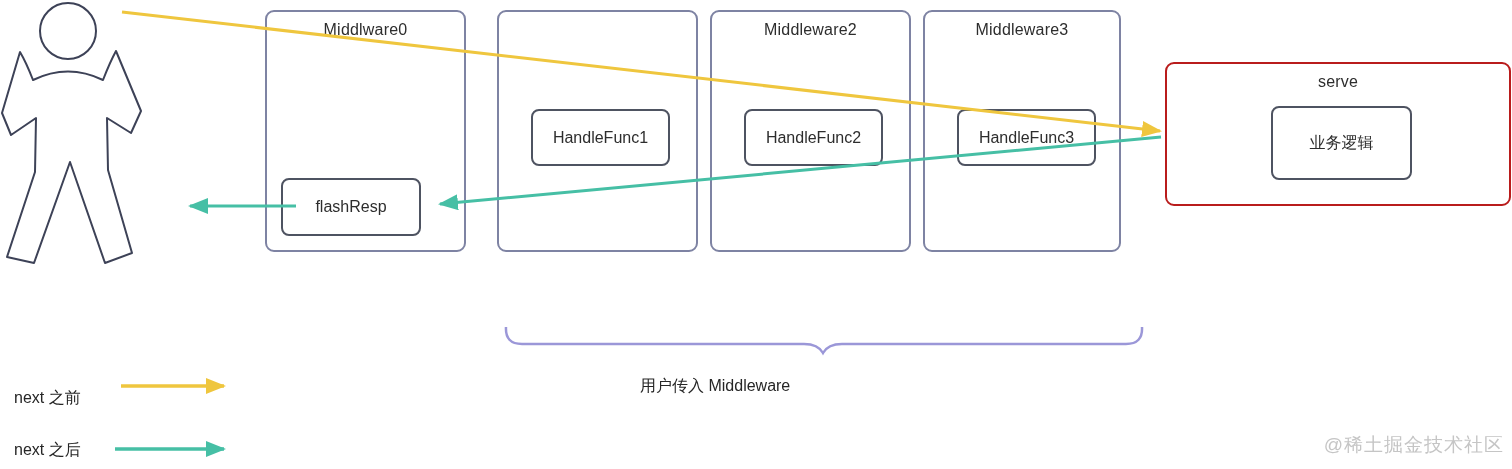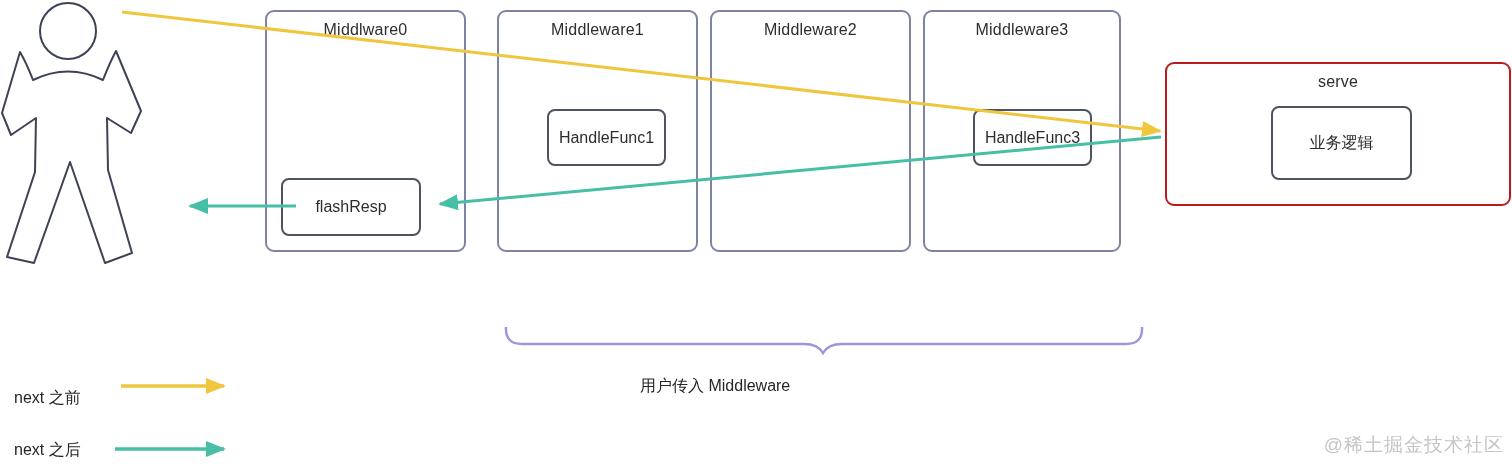--- a/index.html
+++ b/index.html
@@ -11,21 +11,21 @@
           border:2px solid #7e83a3;border-radius:9px;background:#fff;box-sizing:border-box;z-index:1;padding-left:40px;}
   .mw0{left:265px;} .mw1{left:497px;} .mw2{left:710px;} .mw3{left:923px;width:198px;}
   .box-title{position:absolute;top:9px;left:0;width:100%;text-align:center;
              font-size:16px;letter-spacing:.2px;color:#2d2d2d;}
 
   
   .inner-box{position:absolute;border:2px solid #4e5361;border-radius:8px;background:#fff;
              display:flex;align-items:center;justify-content:center;font-size:16px;
              color:#2d2d2d;box-sizing:border-box;z-index:2;}
   .flashresp{left:14px;top:166px;width:140px;height:58px;}
-  .hfunc{left:48px;top:97px;width:119px;height:57px;}
+  .hfunc{left:32px;top:97px;width:139px;height:57px;}
 
   
   .serve-box{position:absolute;left:1165px;top:62px;width:346px;height:144px;
              border:2px solid #b91c1c;border-radius:9px;background:#fff;box-sizing:border-box;z-index:1;}
   .serve-inner{left:104px;top:42px;width:141px;height:74px;}
 
   
   .overlay{position:absolute;left:0;top:0;width:1512px;height:469px;z-index:5;pointer-events:none;}
   .person-svg{position:absolute;left:0;top:0;z-index:1;}
 
@@ -56,28 +56,30 @@
   </svg>
 
   <div class="mw-box mw0">
     <div class="box-title">Middlware0</div>
     <div class="inner-box flashresp">
       <span>flashResp</span>
     </div>
   </div>
 
   <div class="mw-box mw1">
-    <div class="box-title">Middleware1</div>
     <div class="inner-box hfunc">
       <span>HandleFunc1</span>
     </div>
   </div>
 
   <div class="mw-box mw2">
     <div class="box-title">Middleware2</div>
+    <div class="inner-box hfunc">
+      <span>HandleFunc2</span>
+    </div>
   </div>
 
   <div class="mw-box mw3">
     <div class="box-title">Middleware3</div>
     <div class="inner-box hfunc">
       <span>HandleFunc3</span>
     </div>
   </div>
 
   <div class="serve-box">

